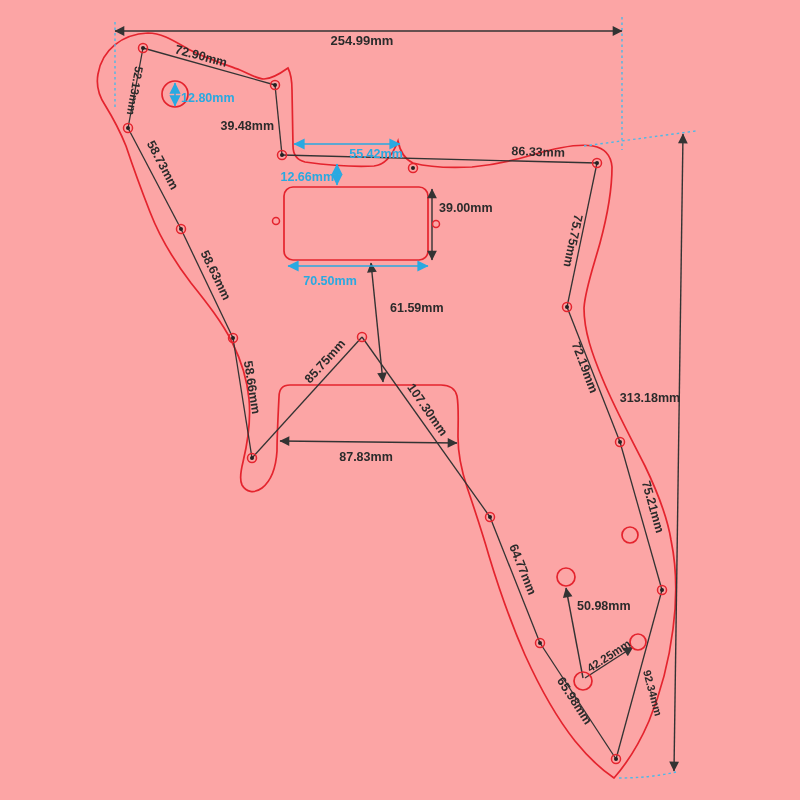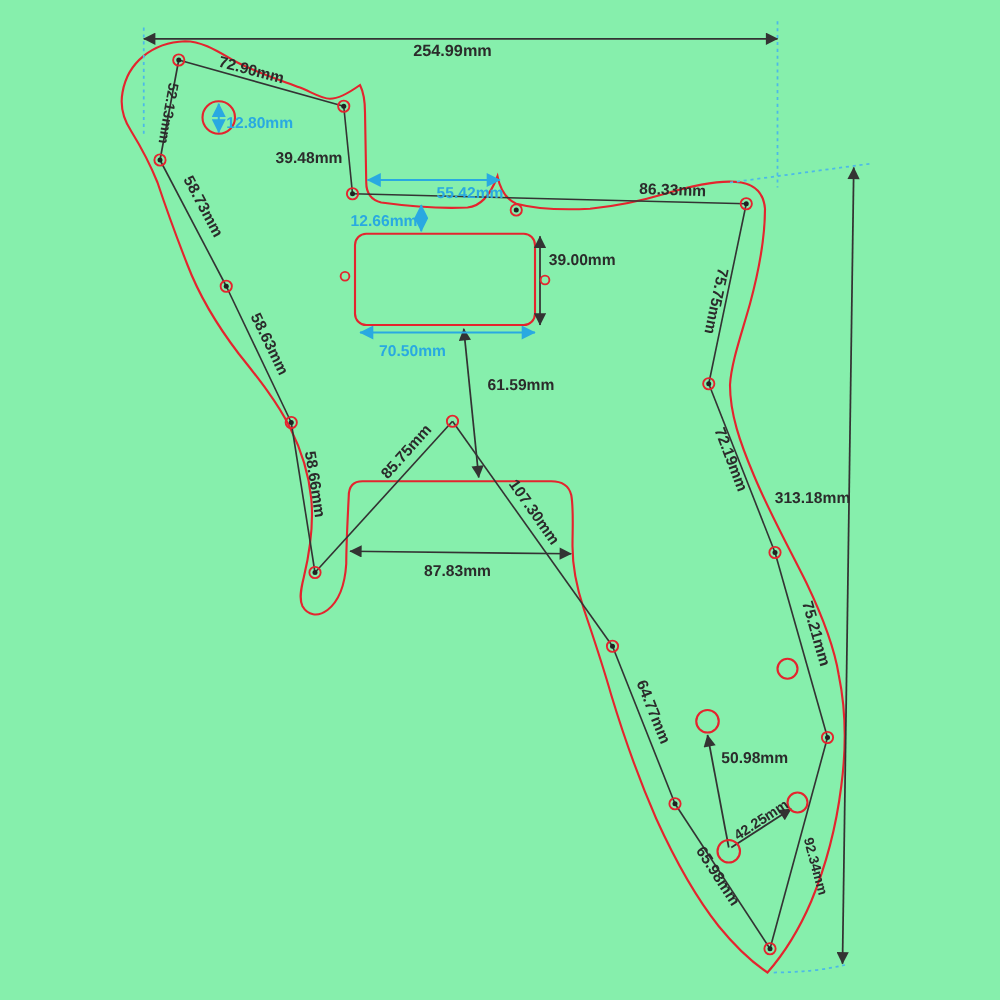--- a/index.html
+++ b/index.html
@@ -1,16 +1,16 @@
 <!DOCTYPE html>
 <html><head>
 <meta charset="utf-8">
 <style>
   html,body{margin:0;padding:0;background:#ffffff;}
-  .stage{position:relative;width:800px;height:800px;background:#86efac;overflow:hidden;}
+  .stage{position:relative;width:800px;height:800px;background:#fca5a5;overflow:hidden;}
   svg{display:block;}
   text{font-family:"Liberation Sans","DejaVu Sans",sans-serif;font-weight:bold;fill:#2b2b2b;}
   text.cy{fill:#29a9e1;}
 </style>
 </head>
 <body>
 
 <div class="stage">
 <svg width="800" height="800" viewBox="0 0 800 800">
   <defs>

